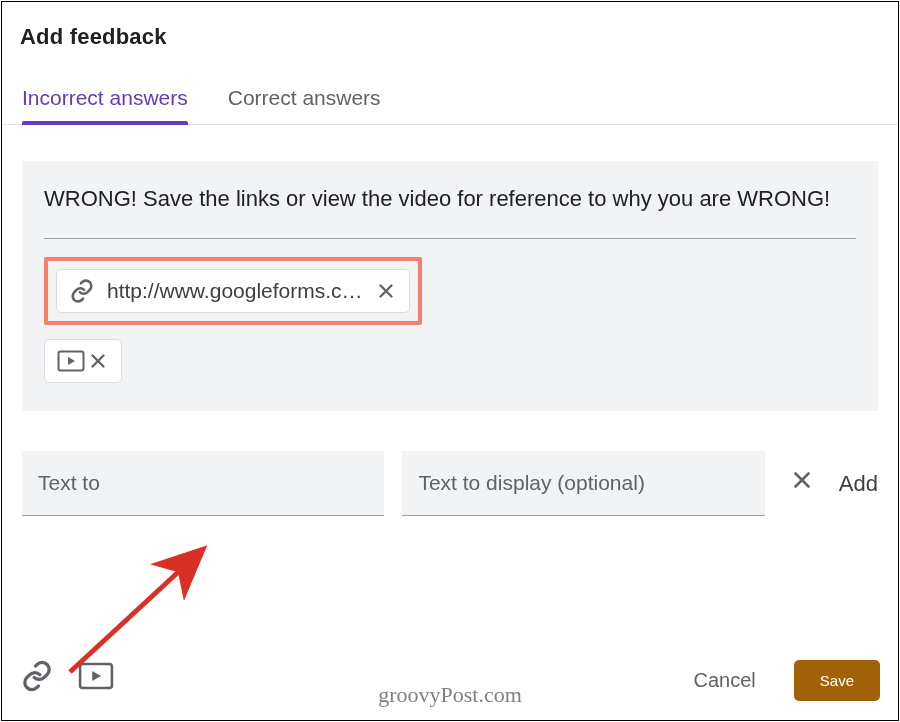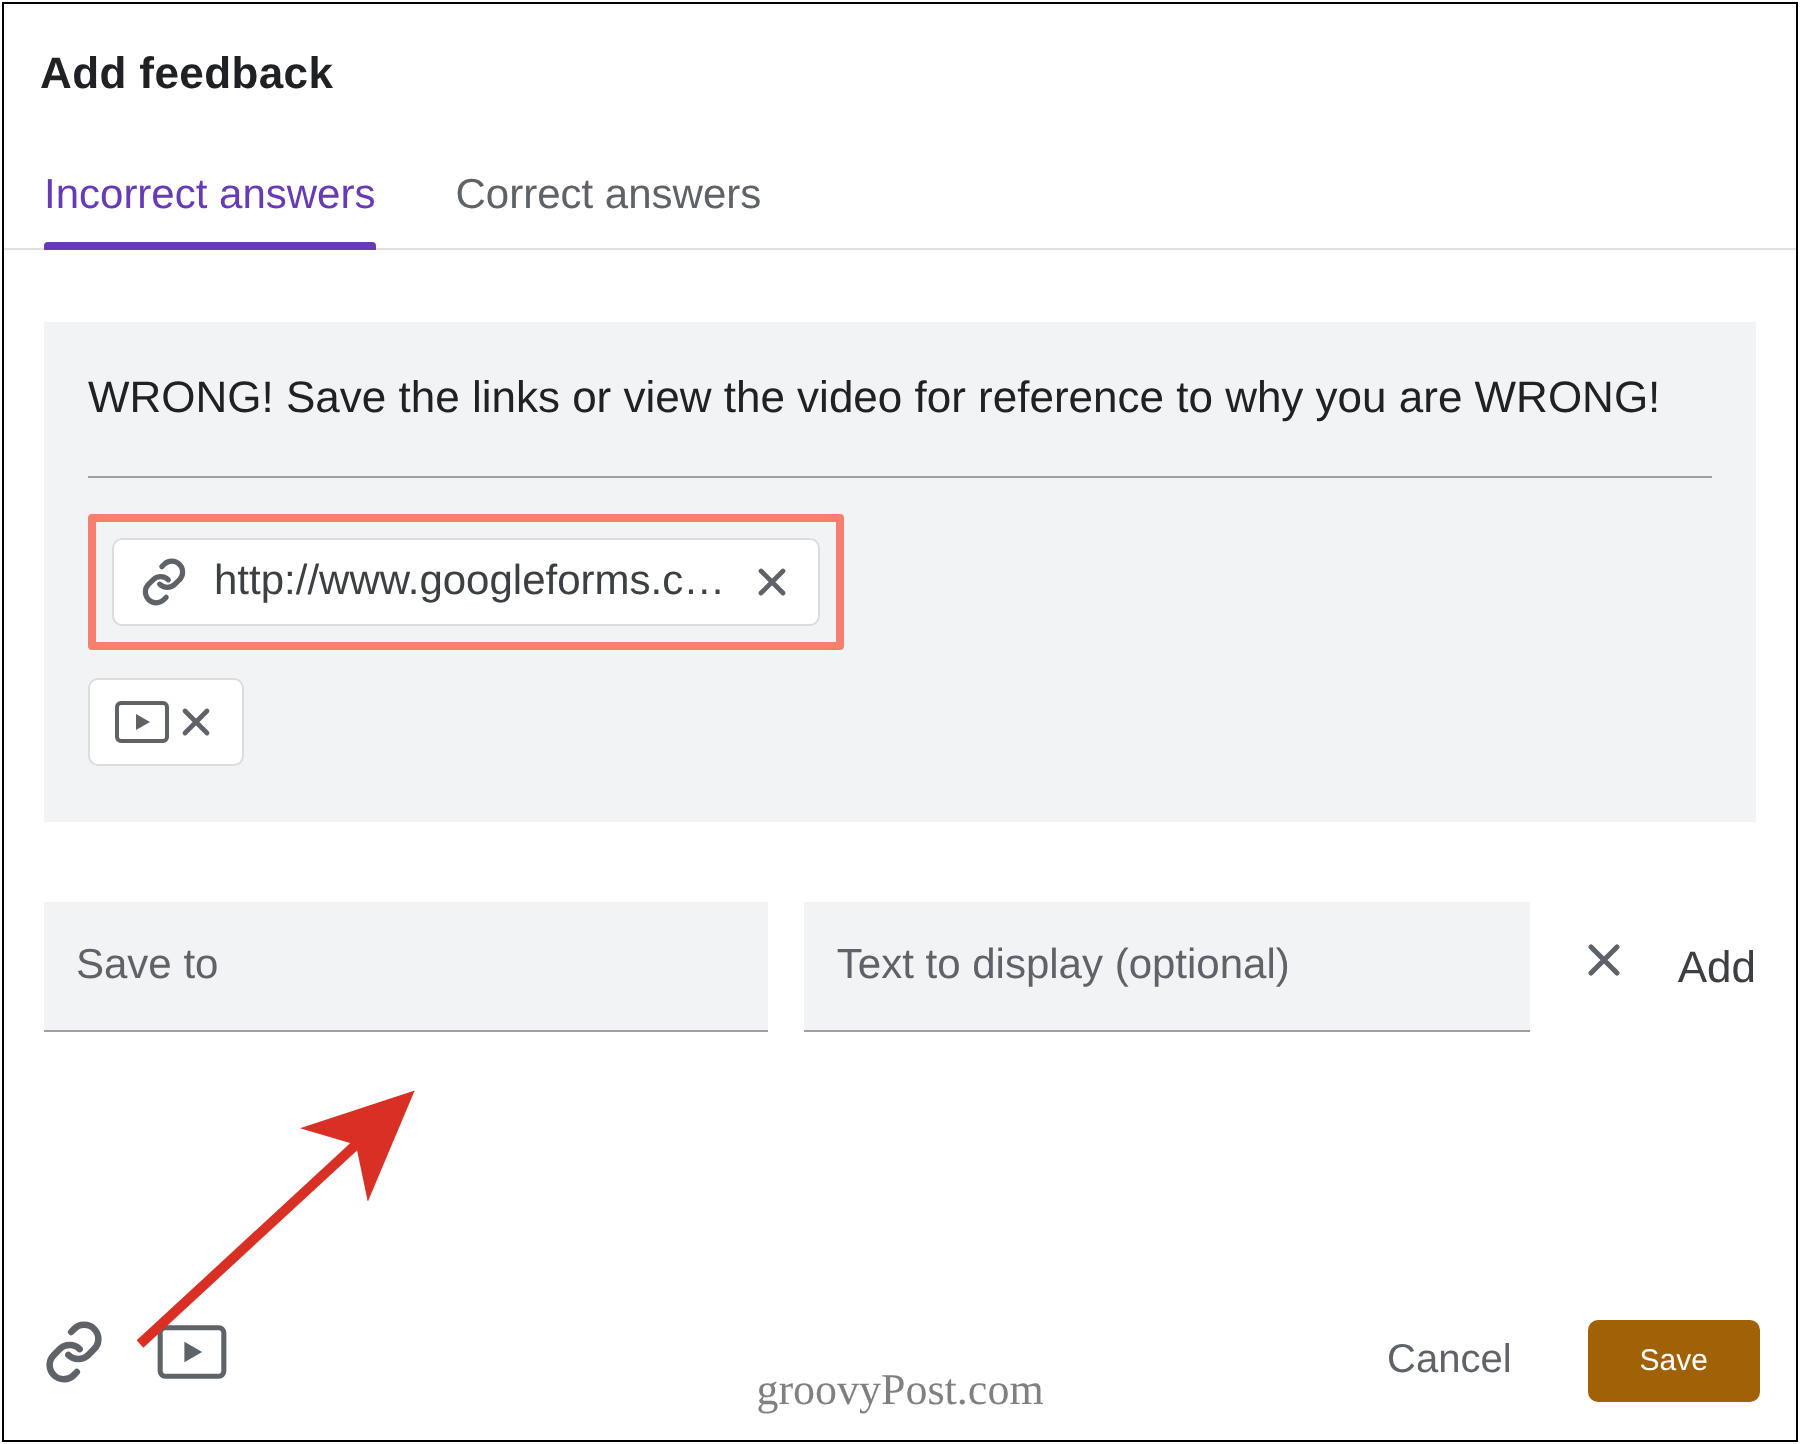--- a/index.html
+++ b/index.html
@@ -255,21 +255,21 @@
               <path d="M18 6 6 18M6 6l12 12"></path>
             </svg>
           </span>
         </div>
       </div>
     </div>
   </div>
 
   <div class="link-row-wrap">
     <div class="link-row">
-      <div class="text-field">Save to</div>
+      <div class="text-field">Text to</div>
       <div class="text-field">Text to display (optional)</div>
       <span class="add-row-close">
         <svg width="26" height="26" viewBox="0 0 24 24" fill="none" stroke="currentColor" stroke-width="2.4" stroke-linecap="round">
           <path d="M18 6 6 18M6 6l12 12"></path>
         </svg>
       </span>
       <span class="add-label">Add</span>
     </div>
   </div>
 

